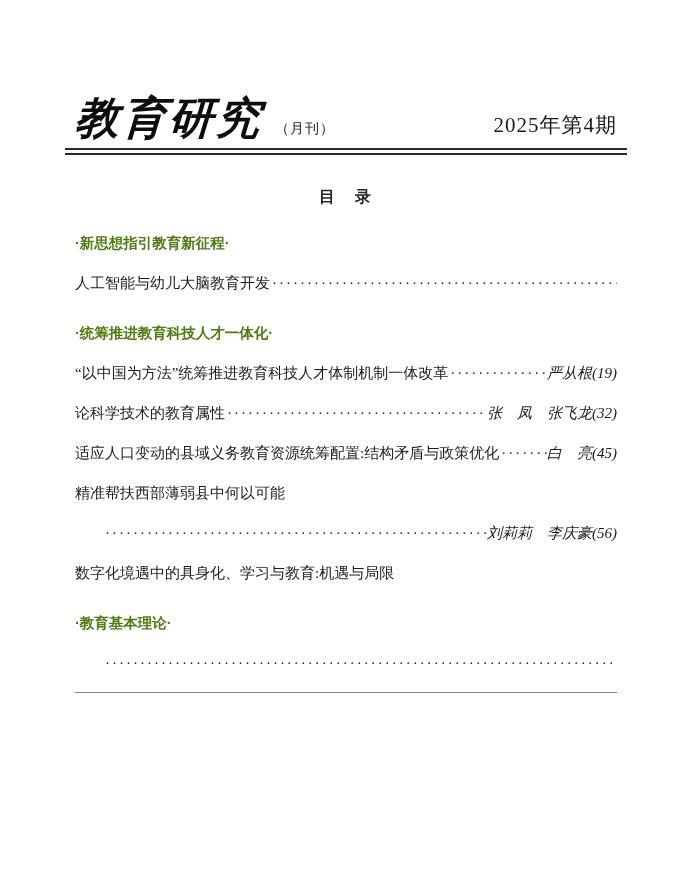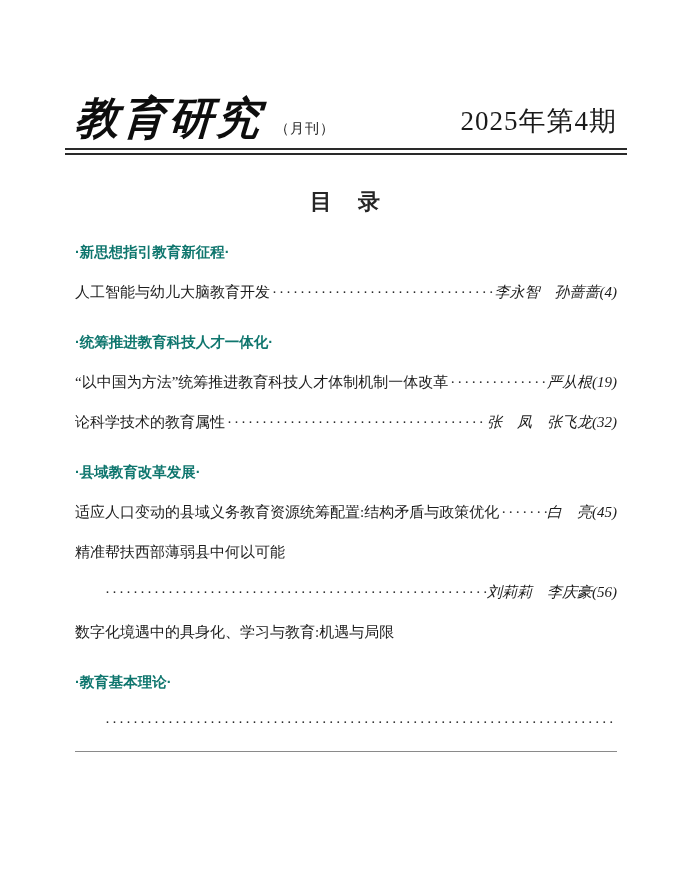--- a/index.html
+++ b/index.html
@@ -33,50 +33,50 @@
   }
   .subtitle{
     font-size:14px;
     margin-left:12px;
     margin-bottom:2px;
     color:#222;
     letter-spacing:1px;
   }
   .issue{
     margin-left:auto;
-    font-size:27px;
+    font-size:21px;
     margin-bottom:1px;
     color:#1a1a1a;
     letter-spacing:1px;
   }
   .double-rule{
     height:3px;
     border-top:2px solid #2a2a2a;
     border-bottom:2px solid #2a2a2a;
     margin:0 -10px;
   }
   
   .toc-title{
     text-align:center;
     font-family:"Liberation Sans", sans-serif;
     font-weight:bold;
-    font-size:22px;
+    font-size:16px;
     letter-spacing:2px;
     color:#262626;
     margin-top:32px;
     margin-bottom:24px;
   }
   
   .toc{font-size:15px;line-height:23px;}
   .row{margin-bottom:17px;}
   .row.section{
     font-family:"Liberation Sans", sans-serif;
     font-weight:bold;
     font-size:14.5px;
-    color:#0f766e;
+    color:#4d7c0f;
     margin-top:27px;
   }
   .row.section:first-child{margin-top:0;}
   .row.entry{
     display:flex;
     align-items:flex-start;
   }
   .row .t{white-space:nowrap;}
   .song{font-family:"Liberation Serif", serif;font-style:normal;}
   .kai{font-family:"Liberation Serif", serif;font-style:italic;}
@@ -115,38 +115,36 @@
   <div class="toc-title">目　录</div>
 
   <div class="toc">
 
     <div class="row section">·新思想指引教育新征程·</div>
 
 
     <div class="row entry">
       <span class="t song">人工智能与幼儿大脑教育开发</span>
       <span class="leader">································································································································································</span>
-      <span class="authors kai"><span>李永智　孙蔷蔷</span><span>(4)</span></span>
     </div>
 
     <div class="row section">·统筹推进教育科技人才一体化·</div>
 
     <div class="row entry">
       <span class="t song">“以中国为方法”统筹推进教育科技人才体制机制一体改革</span>
       <span class="leader">································································································································································</span>
       <span class="authors kai"><span>严从根</span><span>(19)</span></span>
     </div>
 
     <div class="row entry">
       <span class="t song">论科学技术的教育属性</span>
       <span class="leader">································································································································································</span>
       <span class="authors kai"><span>张　凤　张飞龙</span><span>(32)</span></span>
     </div>
 
-    <div class="row section">·县域教育改革发展·</div>
 
     <div class="row entry">
       <span class="t song">适应人口变动的县域义务教育资源统筹配置:结构矛盾与政策优化</span>
       <span class="leader">································································································································································</span>
       <span class="authors kai"><span>白　亮</span><span>(45)</span></span>
     </div>
 
     <div class="row title song">精准帮扶西部薄弱县中何以可能</div>
 
     <div class="row entry indent">

